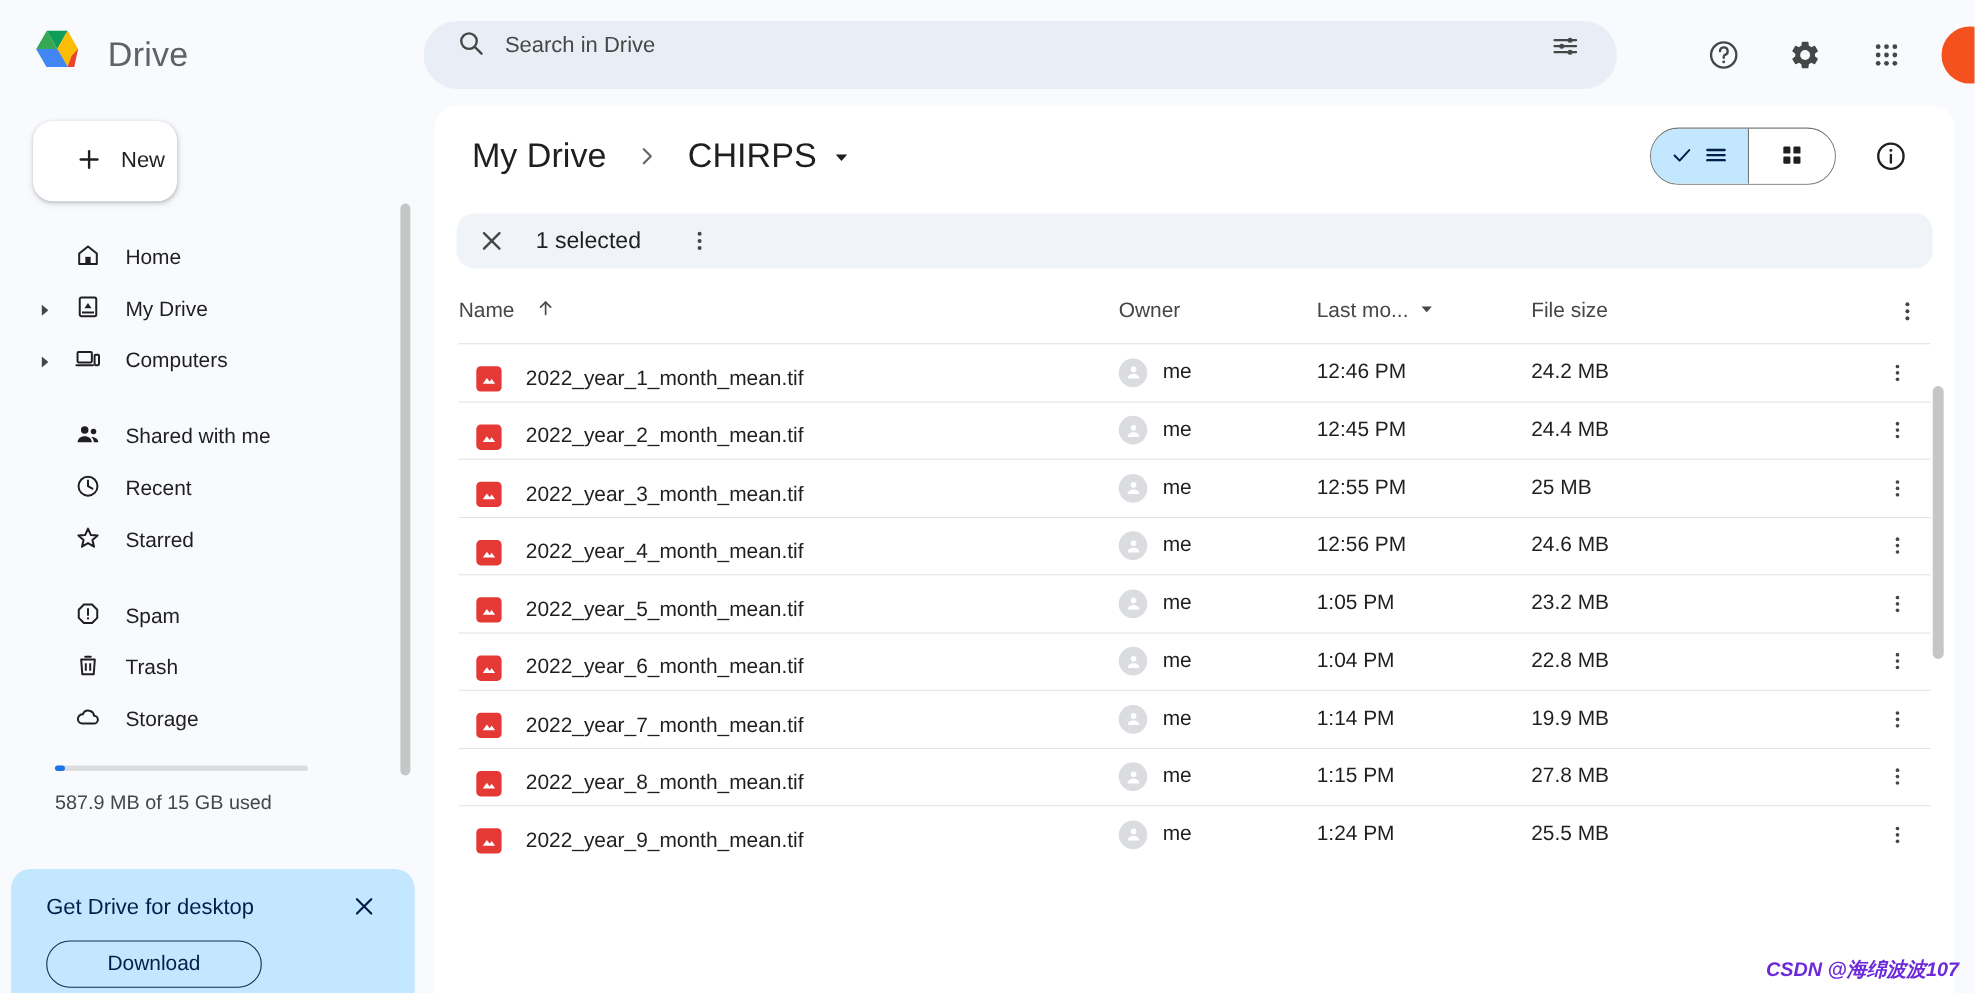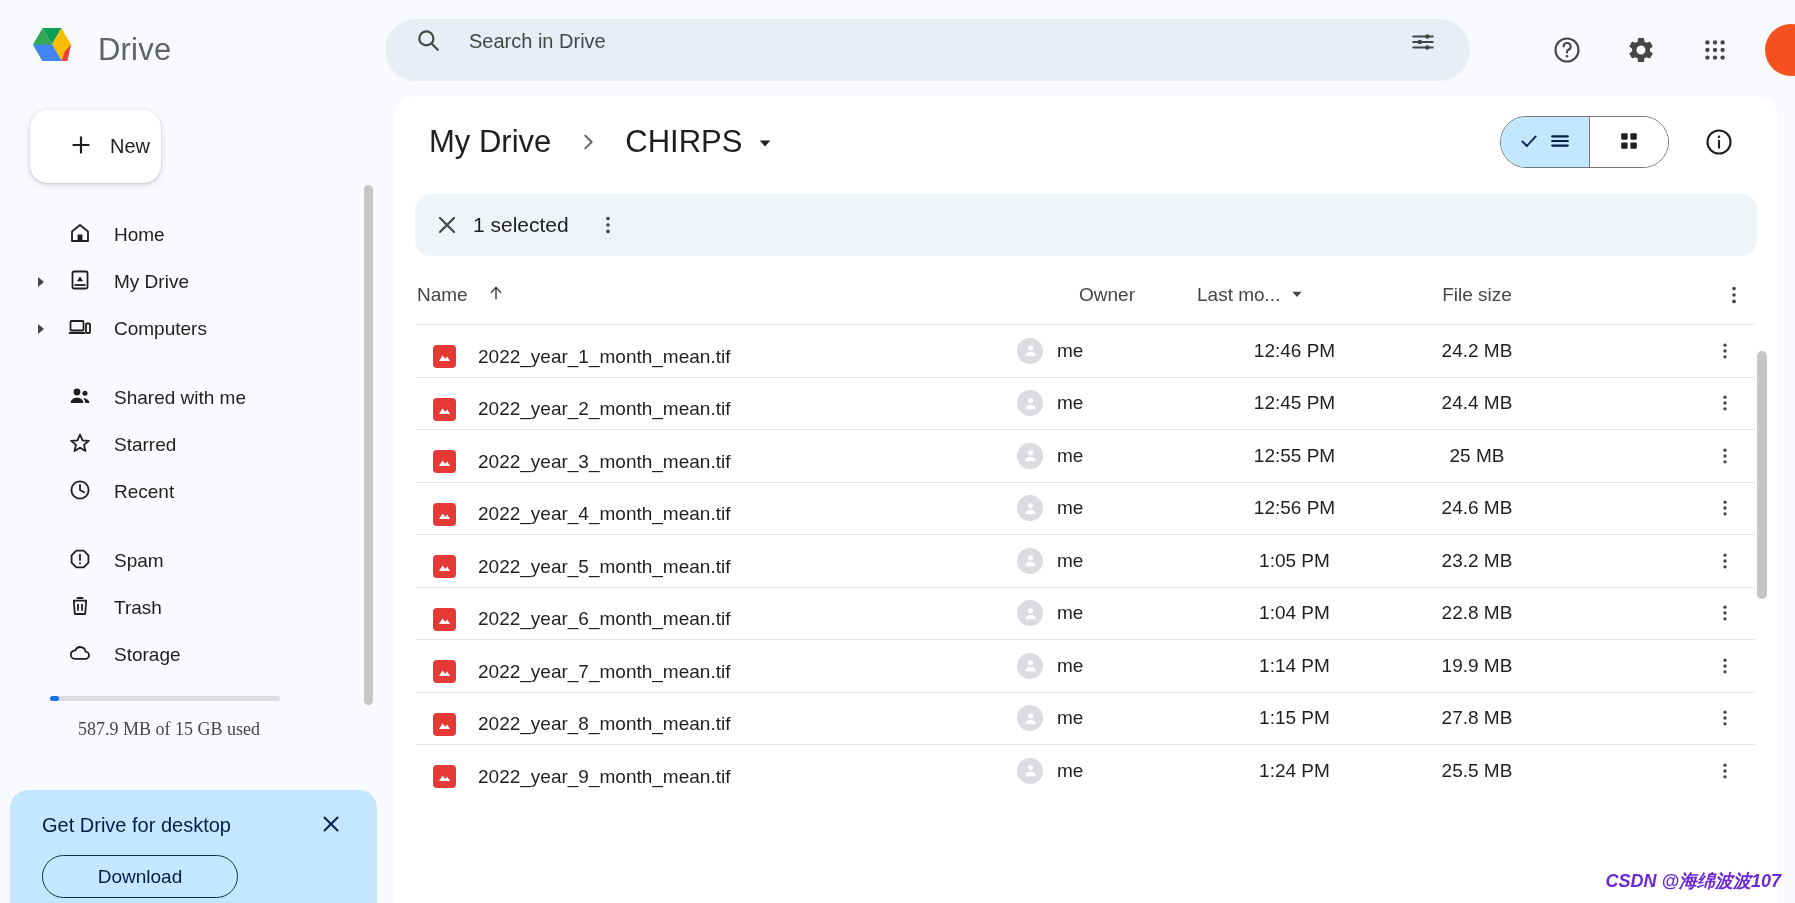--- a/index.html
+++ b/index.html
@@ -26,21 +26,21 @@
   .brand-name {
     font-size: 31px; color: #5f6368; letter-spacing: 0.2px;
   }
   .searchwrap {
     flex: 0 0 auto; width: 1085px;
     display: flex; align-items: center;
   }
   .searchbar {
     width: 1085px; height: 62px;
     background: #e9eef6; border-radius: 31px;
-    display: flex; align-items: center; gap: 28px;
+    display: flex; align-items: center; gap: 18px;
     padding: 0 26px 17px 30px;
   }
   .searchbar .s-icon { flex: 0 0 auto; }
   .search-input {
     flex: 1; border: none; outline: none; background: transparent;
     font-family: "Liberation Sans", sans-serif;
     font-size: 20px; color: #444746;
   }
   .search-input::placeholder { color: #444746; opacity: 1; }
   .header-actions {
@@ -94,21 +94,21 @@
   .nav-gap { height: 22px; }
   .storage-meter {
     margin: 18px 0 0 50px; width: 230px; height: 5px;
     background: #dadce0; border-radius: 3px; position: relative;
   }
   .storage-meter .fill {
     position: absolute; left: 0; top: 0; height: 5px;
     width: 8px; background: #1a73e8; border-radius: 3px;
   }
   .storage-text {
-    margin: 18px 0 0 78px; font-size: 18px; color: #444746; font-family: Liberation Serif, serif;
+    margin: 18px 0 0 50px; font-size: 18px; color: #444746;
   }
   .sidebar-scrollbar {
     position: absolute; left: 364px; top: 85px;
     width: 9px; height: 520px;
     background: #c4c7c5; border-radius: 5px;
   }
 
   
   .promo {
     position: absolute; left: 10px; bottom: 0;
@@ -164,37 +164,37 @@
   .seg-btn {
     display: flex; align-items: center; justify-content: center;
     gap: 10px; width: 78px; background: #fff;
     border: none; cursor: pointer;
   }
   .seg-btn.active { background: #c2e7ff; width: 88px; }
   .seg-divider { width: 1px; background: #747775; }
 
   .selbar {
     margin: 6px 20px 0 20px;
-    height: 62px; background: #f0f4f9; border-radius: 16px;
-    display: flex; align-items: center; padding-left: 6px;
+    height: 50px; background: #f0f4f9; border-radius: 16px;
+    display: flex; align-items: center; gap: 14px; padding-left: 6px;
   }
   .sel-x {
     width: 52px; height: 52px; border-radius: 50%;
     display: flex; align-items: center; justify-content: center;
     background: transparent; border: none; cursor: pointer;
   }
   .sel-text { font-size: 21px; color: #1f1f1f; }
   .sel-more {
     width: 46px; height: 46px; border-radius: 50%; margin-left: 16px;
     display: flex; align-items: center; justify-content: center;
     background: transparent; border: none; cursor: pointer;
   }
 
   
-  .tbl { margin-top: 10px; padding: 0 22px 0 22px; text-align: center; }
+  .tbl { margin-top: 10px; padding: 0 22px 0 22px; }
   .thead {
     display: flex; align-items: center;
     height: 58px; font-size: 19px; color: #444746;
   }
   .th-name { width: 600px; display: flex; align-items: center; gap: 18px; cursor: pointer; }
   .th-owner { width: 180px; cursor: pointer; }
   .th-mod { width: 195px; display: flex; align-items: center; gap: 10px; cursor: pointer; }
   .th-size { width: 170px; cursor: pointer; }
   .th-more { flex: 1; display: flex; justify-content: flex-end; padding-right: 10px; }
 
@@ -369,34 +369,34 @@
             <circle cx="17" cy="9.2" r="2.5"></circle>
             <path d="M15 14.2c3 .15 6.4 1.4 6.4 4.8h-4.1c0-1.9-.9-3.6-2.3-4.8z"></path>
           </svg>
         </span>
         <span class="n-label">Shared with me</span>
       </div>
 
       <div class="nav-item">
         <span>
           <svg width="24" height="24" viewBox="0 0 24 24" fill="none" stroke="#1f1f1f" stroke-width="1.8">
-            <polygon points="12,3.5 14.5,9.3 20.8,9.8 16,13.9 17.5,20 12,16.7 6.5,20 8,13.9 3.2,9.8 9.5,9.3" stroke-linejoin="round"></polygon>
-          </svg>
-        </span>
-        <span class="n-label">Starred</span>
-      </div>
-
-      <div class="nav-item">
-        <span>
-          <svg width="24" height="24" viewBox="0 0 24 24" fill="none" stroke="#1f1f1f" stroke-width="1.8">
             <circle cx="12" cy="12" r="8.6"></circle>
             <polyline points="12,6.8 12,12 16,14.2" stroke-linecap="round" stroke-linejoin="round"></polyline>
           </svg>
         </span>
         <span class="n-label">Recent</span>
+      </div>
+
+      <div class="nav-item">
+        <span>
+          <svg width="24" height="24" viewBox="0 0 24 24" fill="none" stroke="#1f1f1f" stroke-width="1.8">
+            <polygon points="12,3.5 14.5,9.3 20.8,9.8 16,13.9 17.5,20 12,16.7 6.5,20 8,13.9 3.2,9.8 9.5,9.3" stroke-linejoin="round"></polygon>
+          </svg>
+        </span>
+        <span class="n-label">Starred</span>
       </div>
 
       <div class="nav-gap"></div>
 
       <div class="nav-item">
         <span>
           <svg width="24" height="24" viewBox="0 0 24 24" fill="none" stroke="#1f1f1f" stroke-width="1.8">
             <polygon points="8.3,3.6 15.7,3.6 20.4,8.3 20.4,15.7 15.7,20.4 8.3,20.4 3.6,15.7 3.6,8.3" stroke-linejoin="round"></polygon>
             <line x1="12" y1="7.6" x2="12" y2="13" stroke-linecap="round"></line>
             <circle cx="12" cy="16.2" r="1.05" fill="#1f1f1f" stroke="none"></circle>

